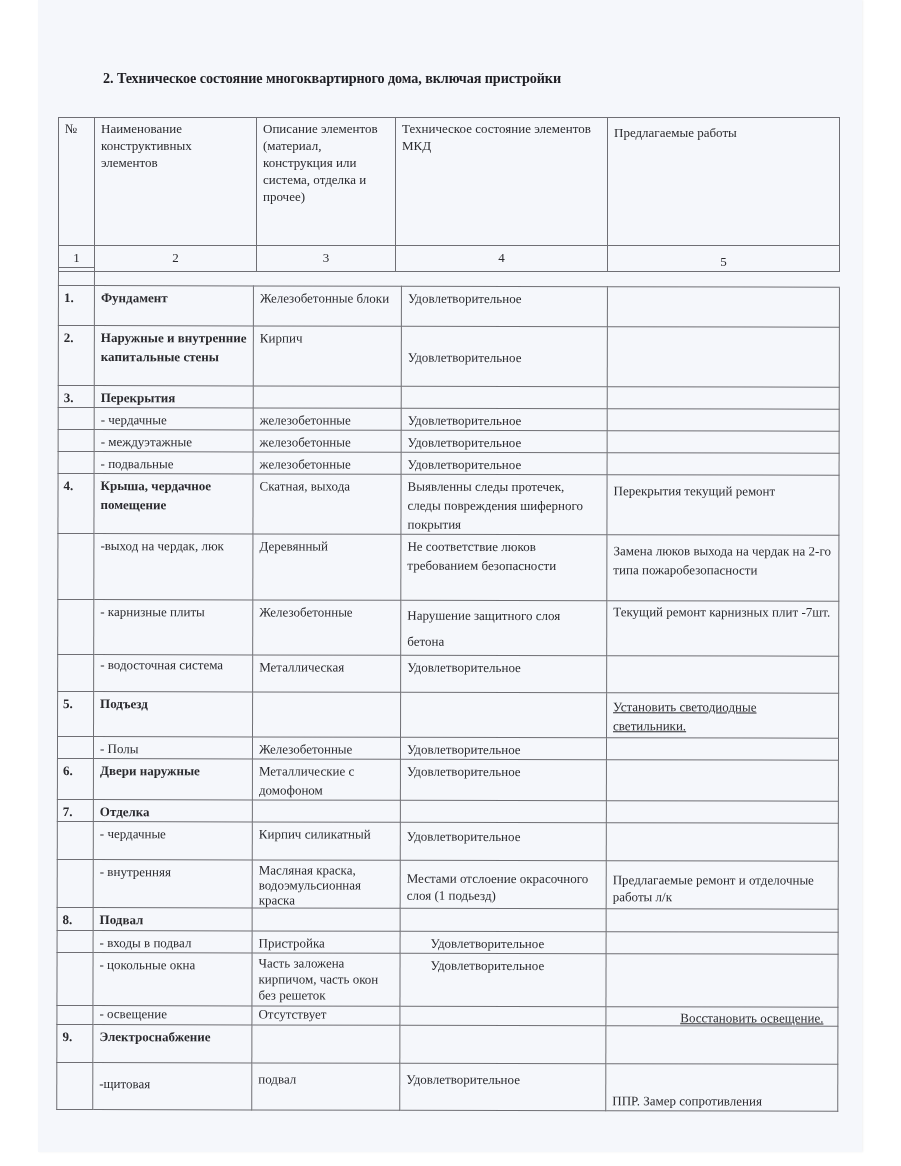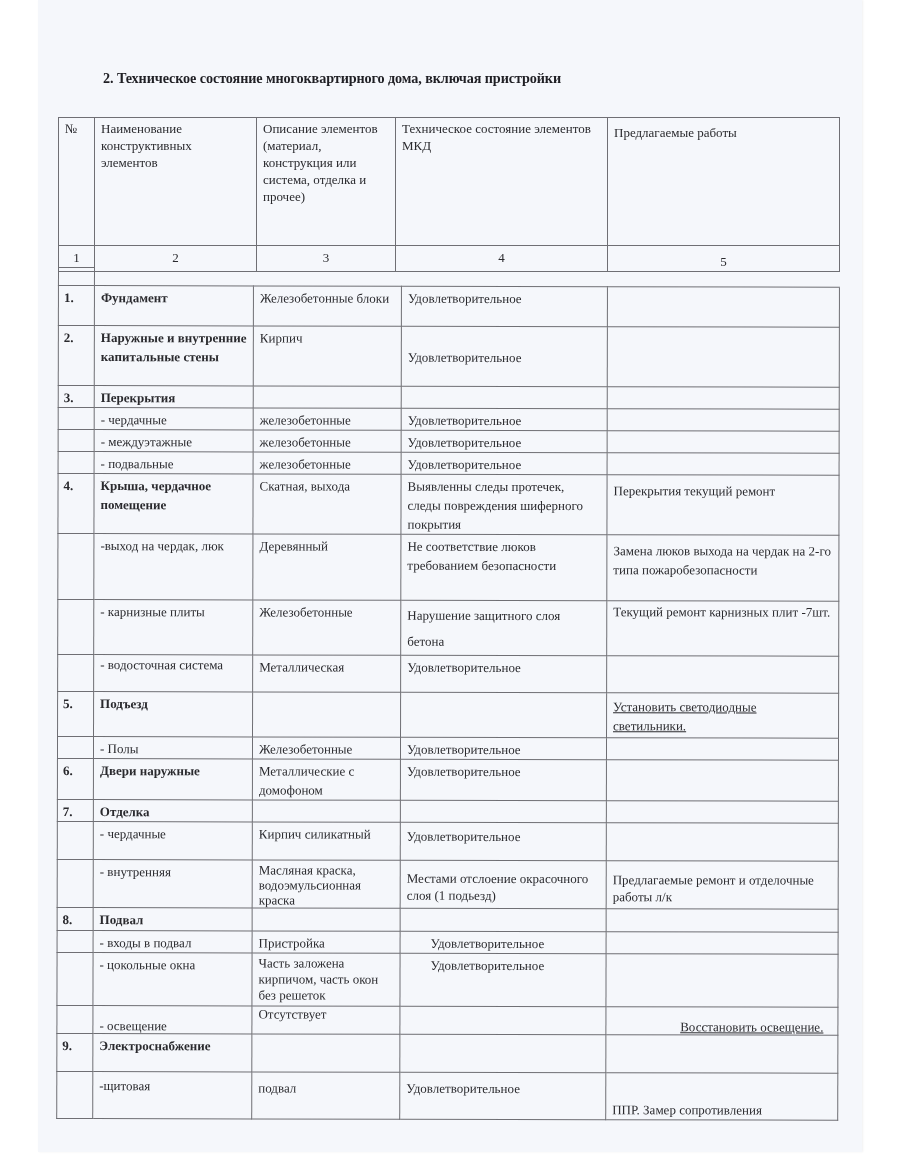--- a/index.html
+++ b/index.html
@@ -212,33 +212,33 @@
   </tr>
   <tr style="height:53px">
     <td></td>
     <td>- цокольные окна</td>
     <td style="line-height:16px">Часть заложена кирпичом, часть окон без решеток</td>
     <td class="indent">Удовлетворительное</td>
     <td></td>
   </tr>
   <tr style="height:19px">
     <td></td>
-    <td style="line-height:15px;padding-top:12px">- освещение</td>
+    <td style="line-height:15px;padding-top:0">- освещение</td>
     <td style="line-height:15px;padding-top:0">Отсутствует</td>
     <td></td>
     <td class="right bot" style="line-height:15px">Восстановить освещение.</td>
   </tr>
   <tr style="height:38px">
     <td class="num">9.</td>
     <td class="b">Электроснабжение</td>
     <td></td>
     <td></td>
     <td></td>
   </tr>
   <tr style="height:42px">
     <td></td>
-    <td style="padding-top:4px">-щитовая</td>
+    <td style="padding-top:11px">-щитовая</td>
     <td style="padding-top:6px">подвал</td>
     <td style="padding-top:6px">Удовлетворительное</td>
     <td style="padding-top:27px">ППР. Замер сопротивления</td>
   </tr>
 </tbody>
   </table>
 
 </body></html>

